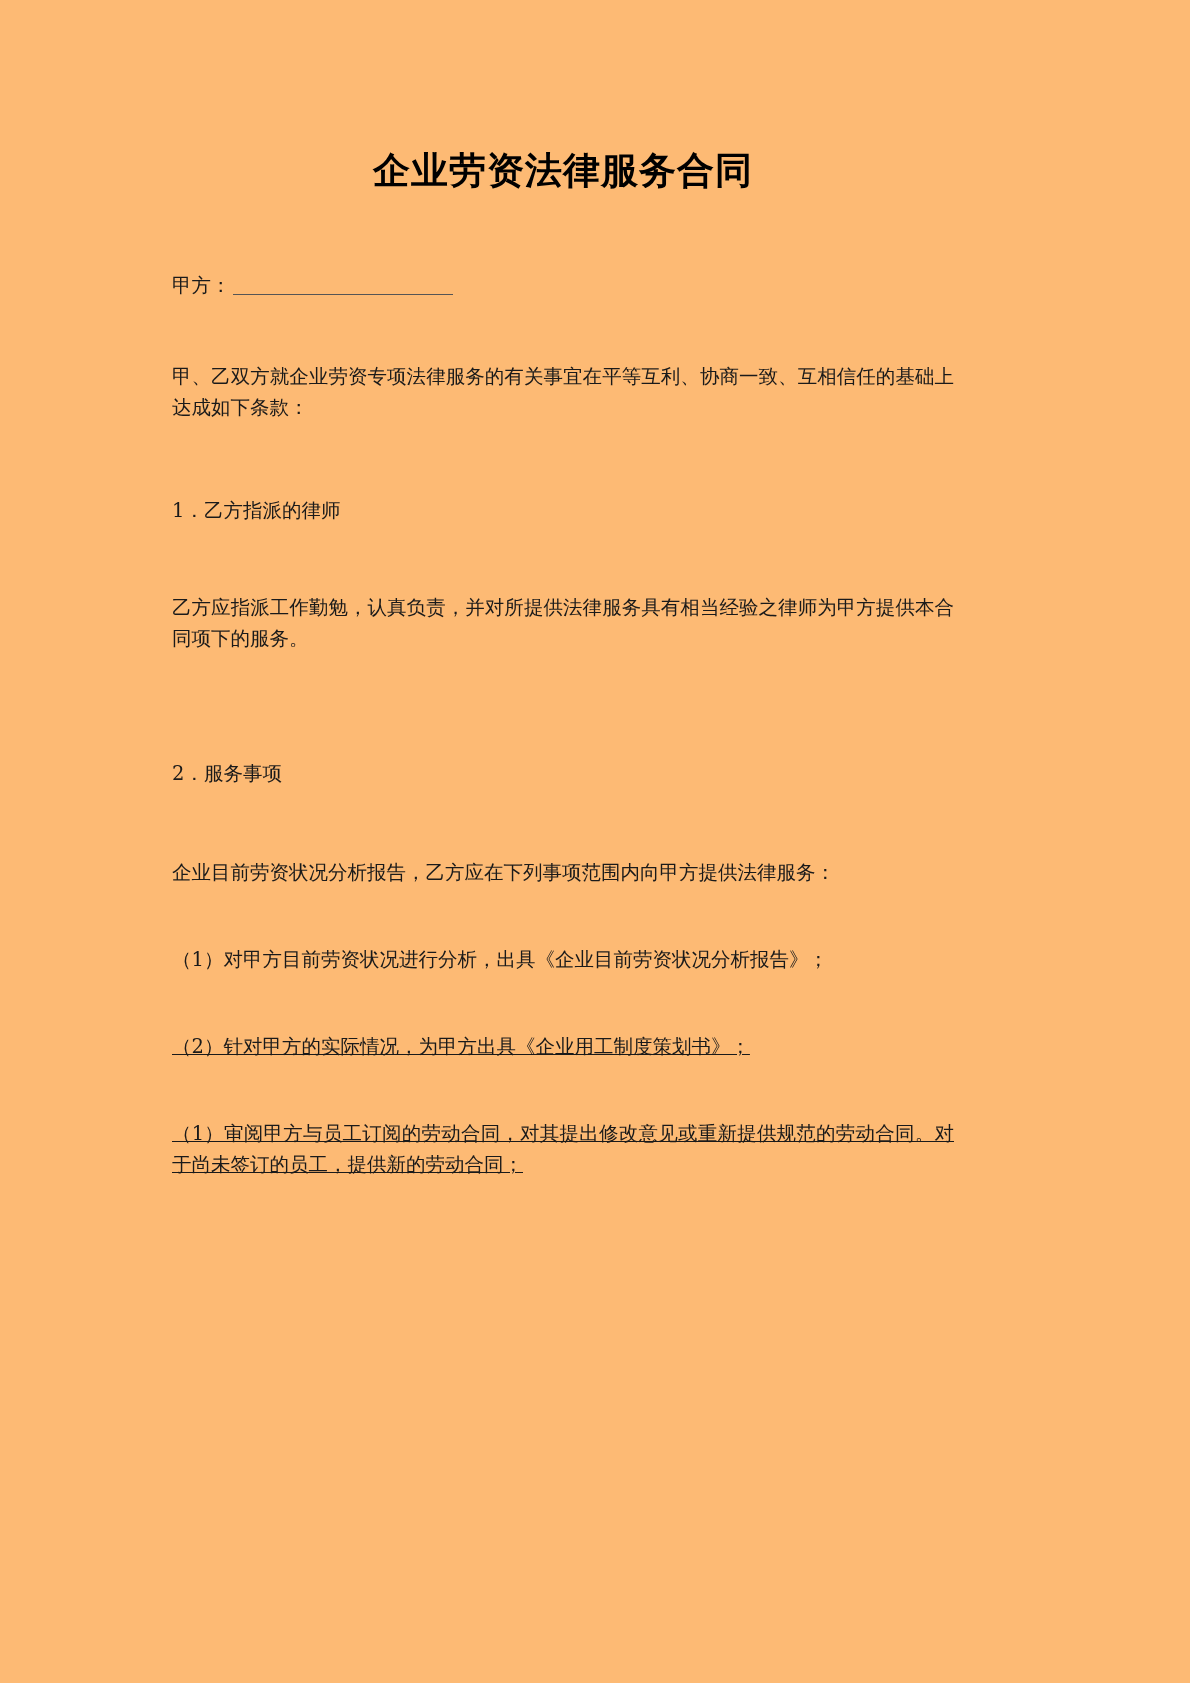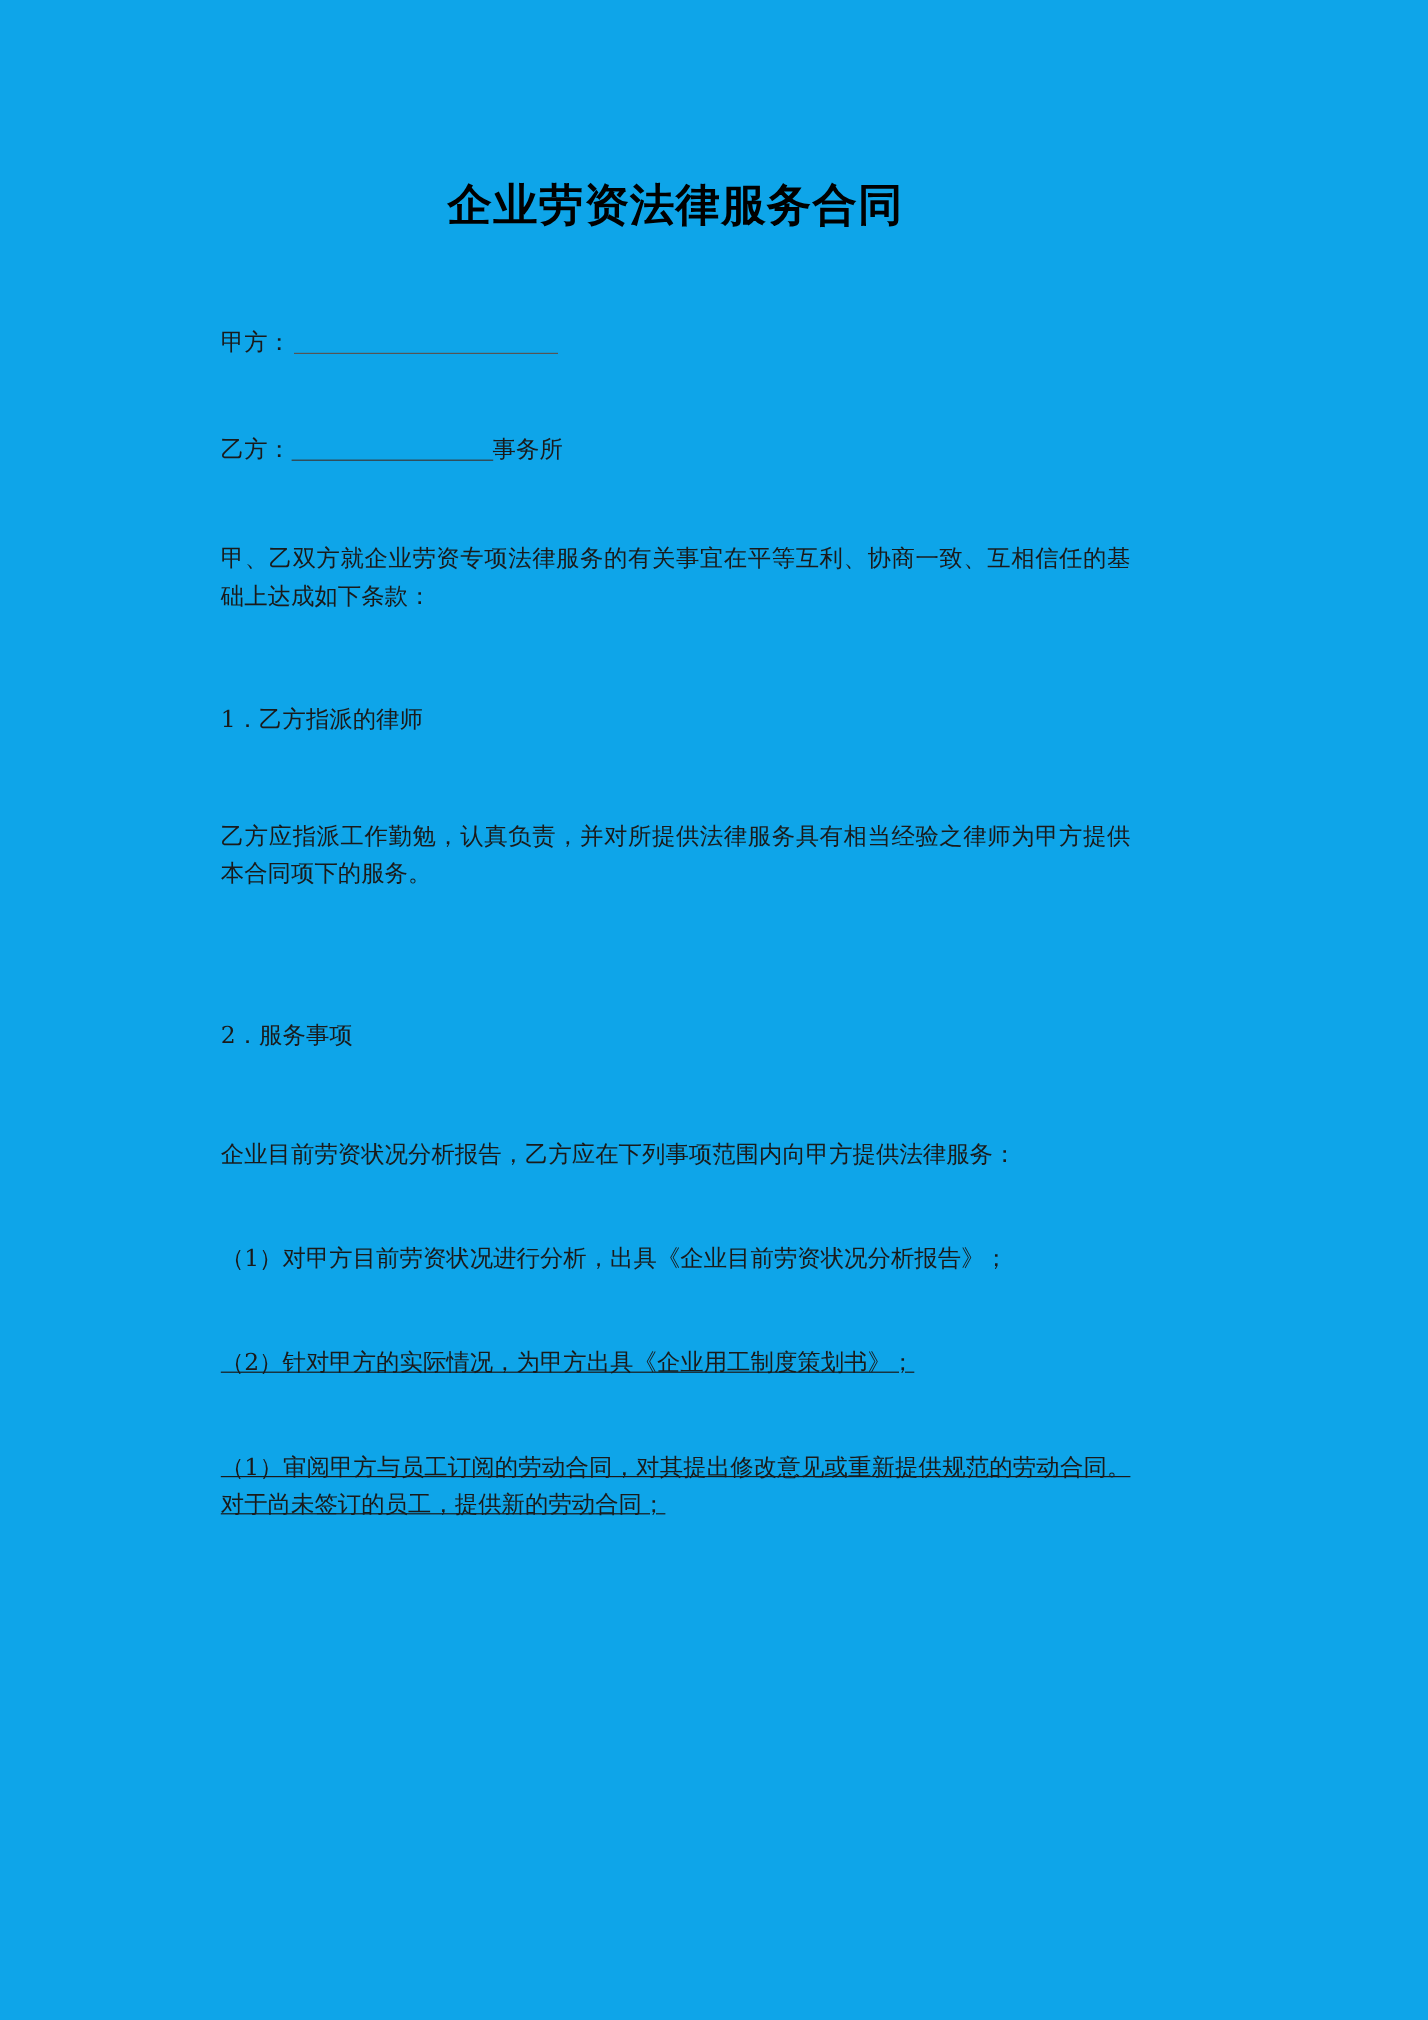--- a/index.html
+++ b/index.html
@@ -4,21 +4,21 @@
 <style>
   html, body {
     margin: 0;
     padding: 0;
     background: #ffffff;
   }
   .page {
     position: relative;
     width: 1190px;
     height: 1683px;
-    background: #0ea5e9;
+    background: #fdba74;
     margin: 0 auto;
     box-sizing: border-box;
     padding: 0;
     overflow: hidden;
   }
   .content {
     position: absolute;
     left: 168px;
     top: 0;
     width: 790px;
@@ -32,21 +32,21 @@
     text-align: center;
     margin: 0;
     padding-top: 148px;
     letter-spacing: 1px;
   }
   .para {
     font-family: "DejaVu Serif", "Liberation Serif", serif;
     font-size: 19.5px;
     line-height: 31px;
     color: #1a1a1a;
-    margin: 16px;
+    margin: 4px;
     text-align: justify;
     text-justify: inter-ideograph;
   }
   .blank-long {
     display: inline-block;
     width: 220px;
     border-bottom: 1.5px solid #555;
     vertical-align: -3px;
     margin-left: 2px;
   }
@@ -72,23 +72,20 @@
 
 <div class="page">
   <div class="content">
 
     <h1 class="doc-title">企业劳资法律服务合同</h1>
 
     <p class="para sp-party-a">
       <span>甲方：</span><span class="blank-long"></span>
     </p>
 
-    <p class="para sp-party-b">
-      <span>乙方：</span><span class="blank-mid"></span><span>事务所</span>
-    </p>
 
     <p class="para sp-preamble">甲、乙双方就企业劳资专项法律服务的有关事宜在平等互利、协商一致、互相信任的基础上达成如下条款：</p>
 
     <p class="para sp-h1">1．乙方指派的律师</p>
 
     <p class="para sp-body1">乙方应指派工作勤勉，认真负责，并对所提供法律服务具有相当经验之律师为甲方提供本合同项下的服务。</p>
 
 
     <p class="para sp-h2">2．服务事项</p>
 

